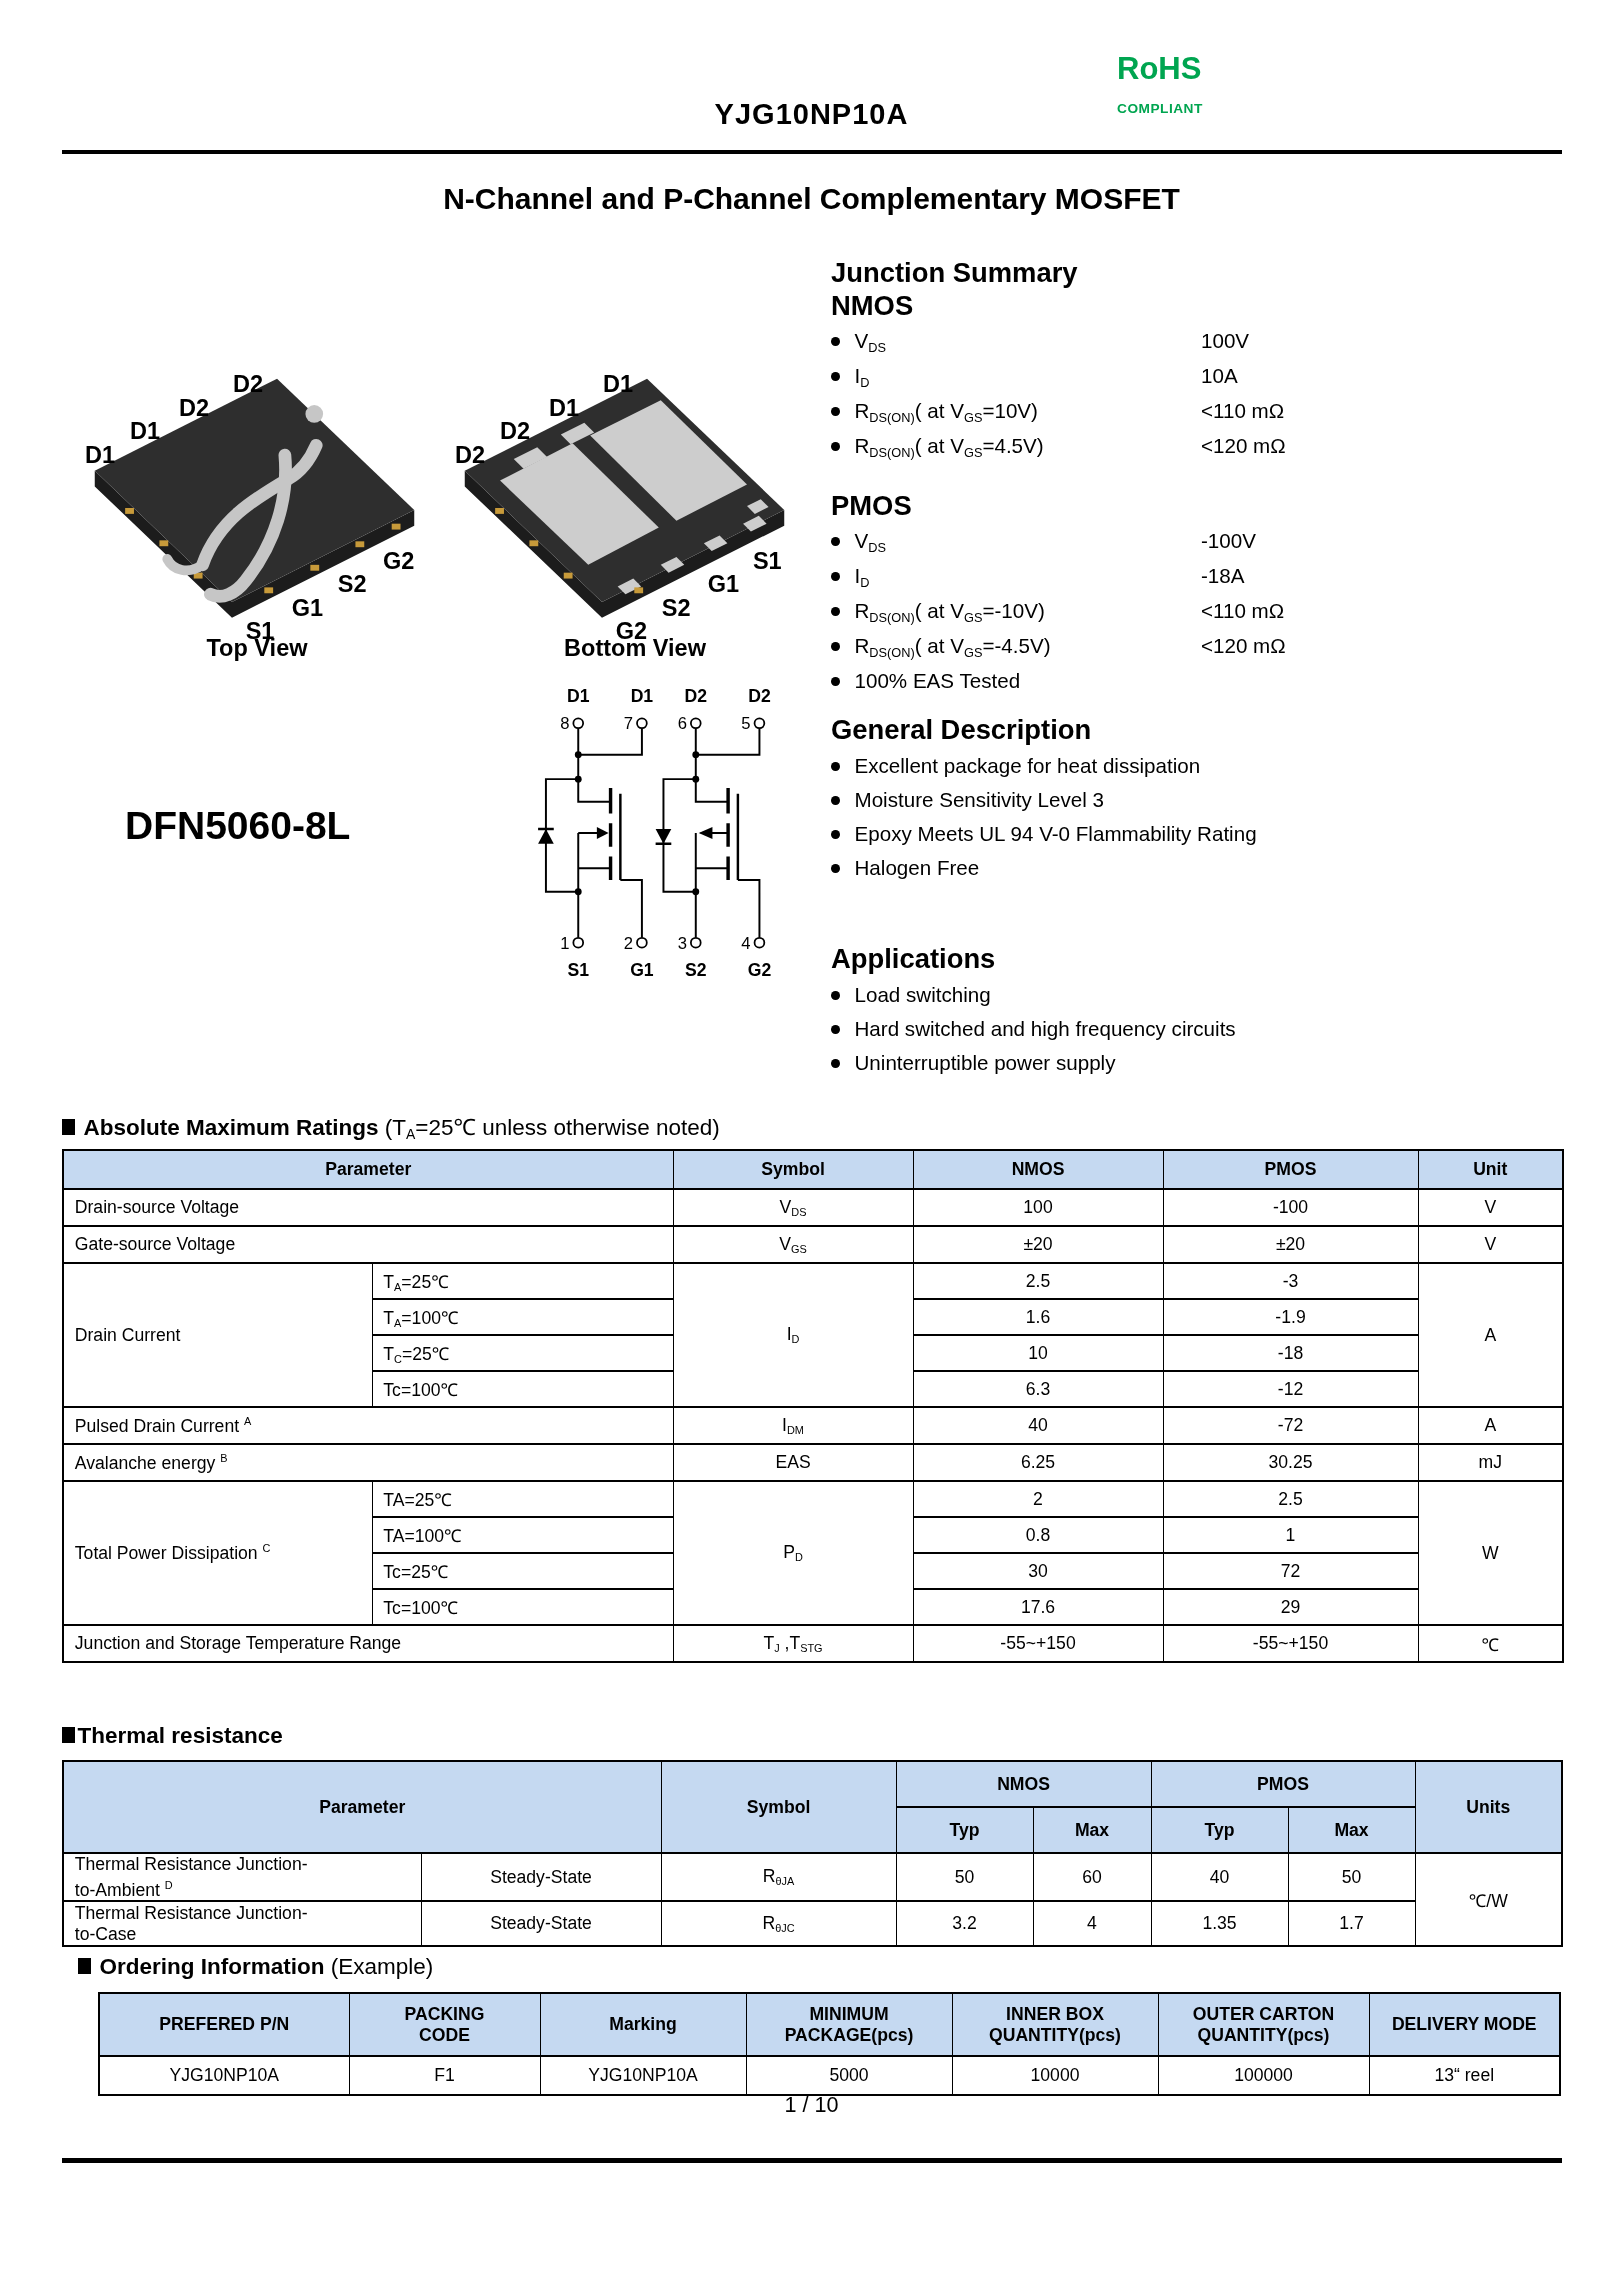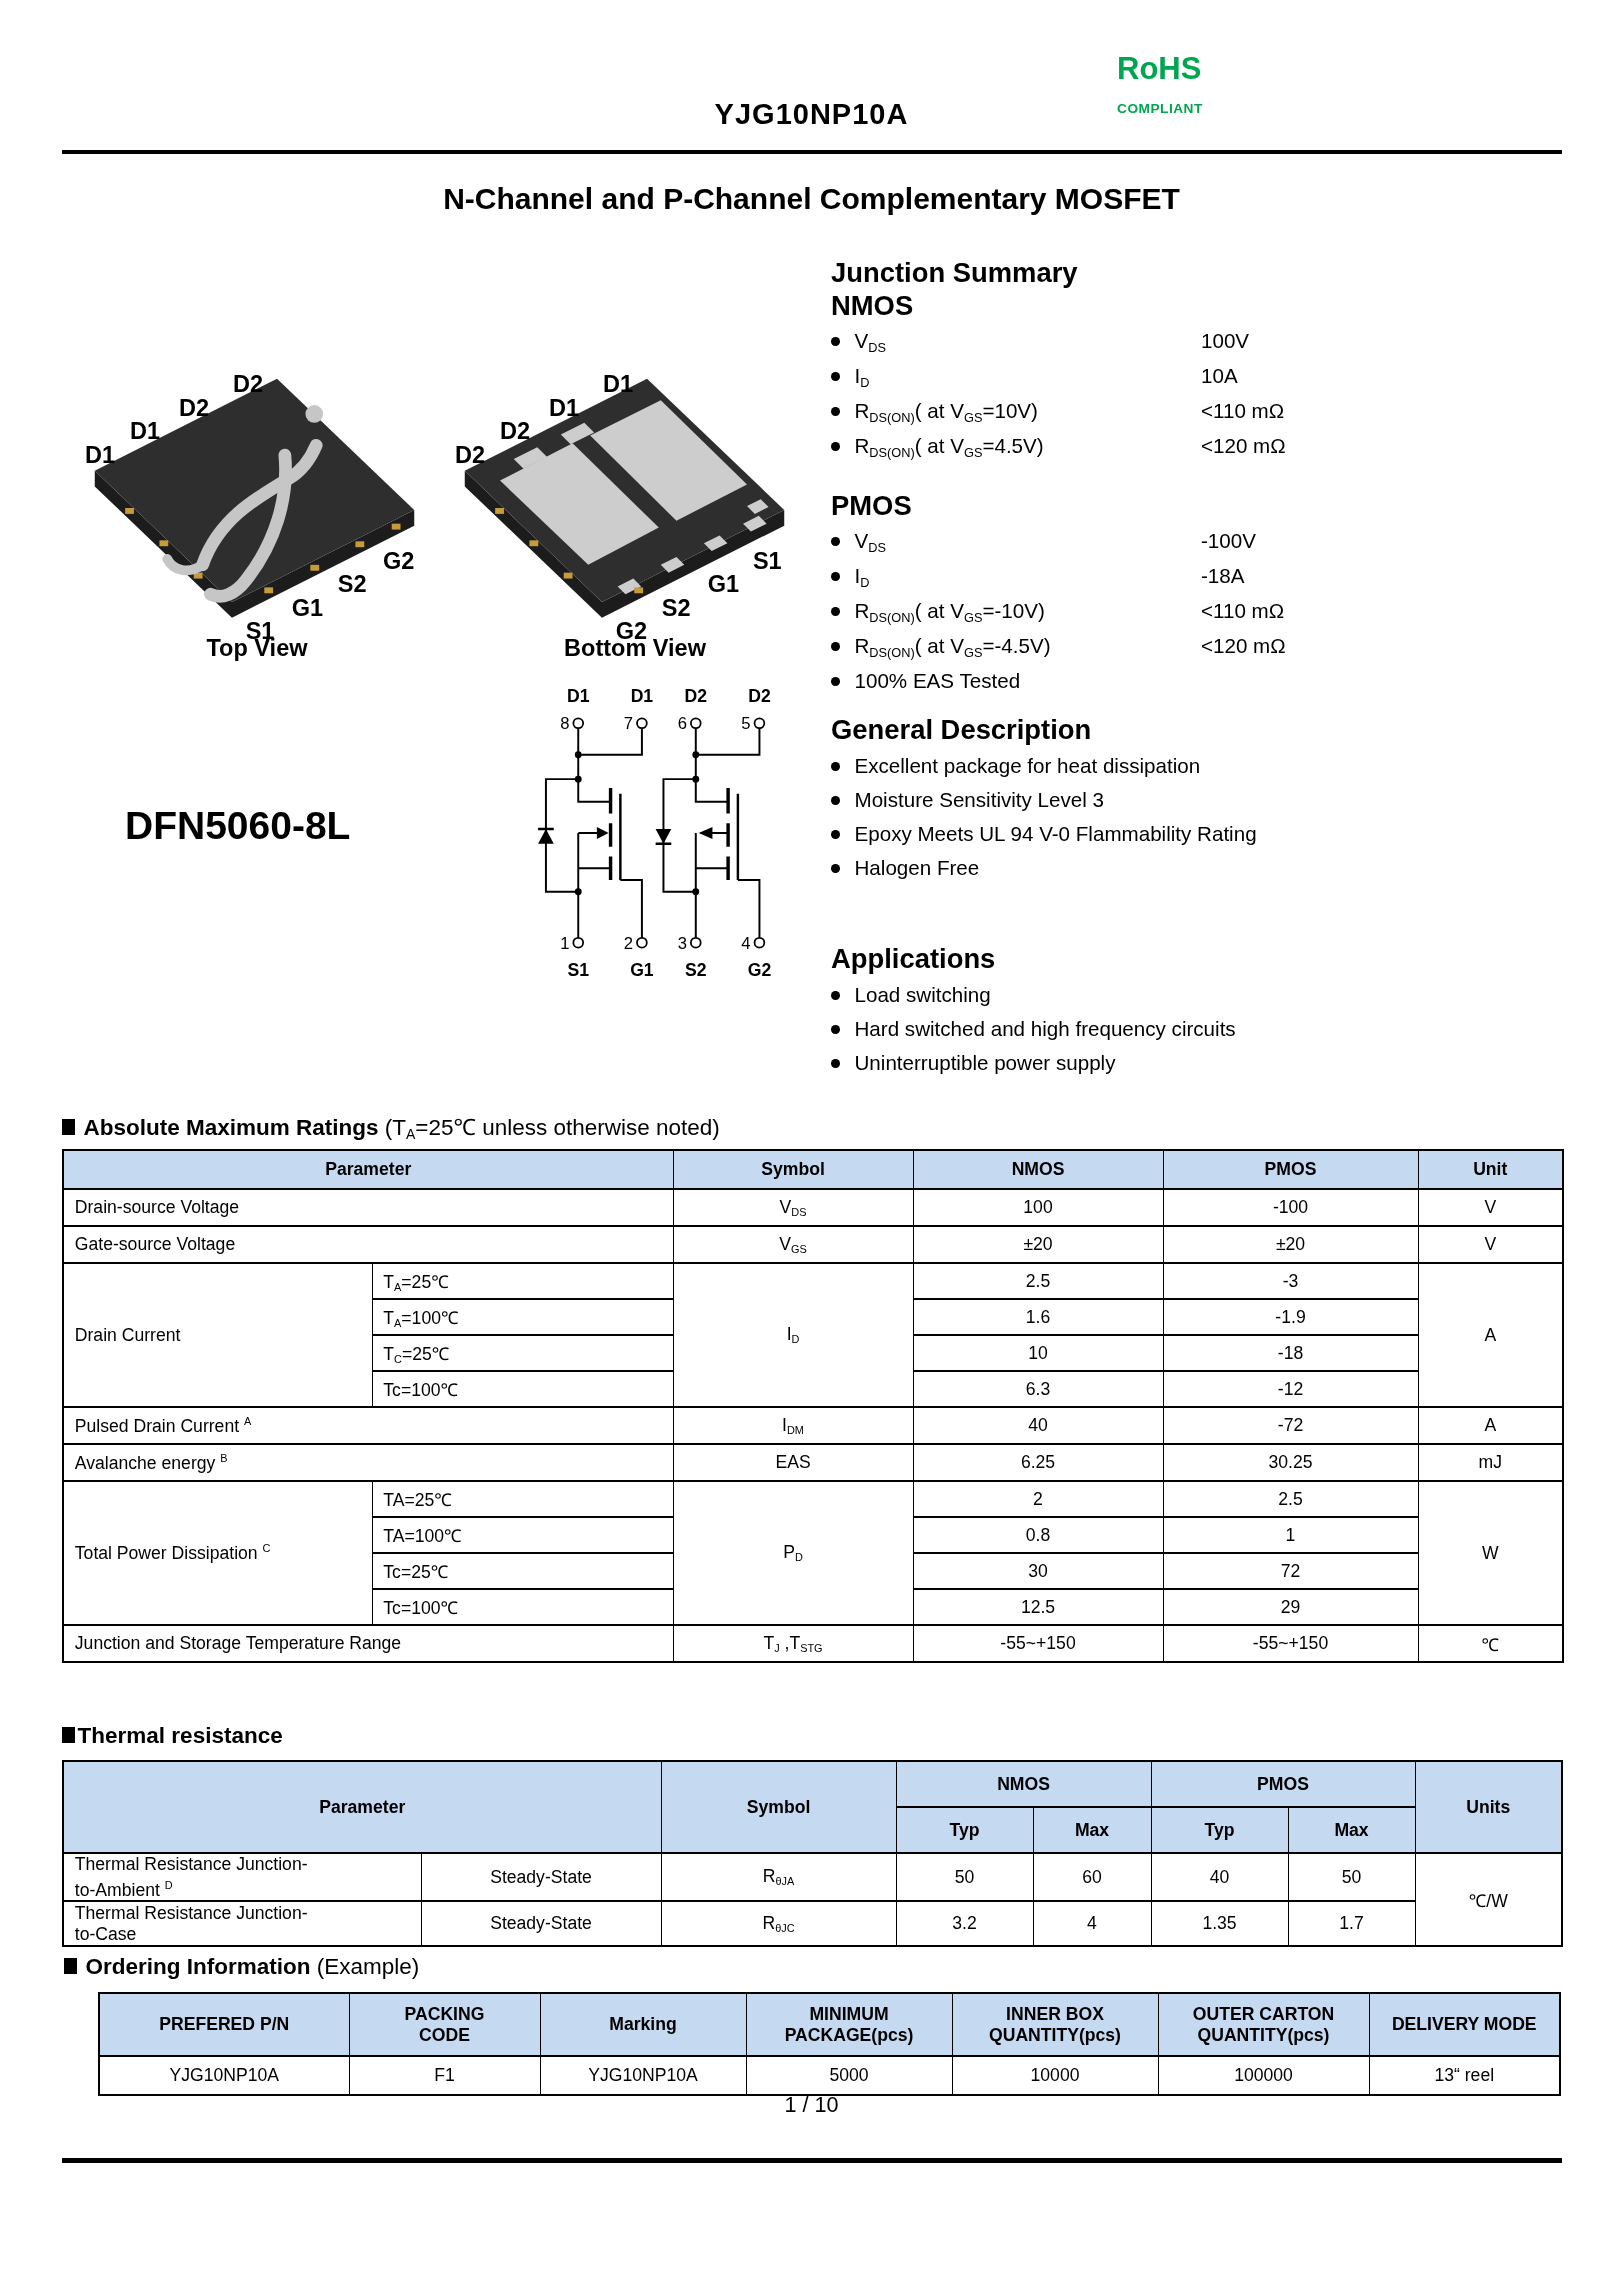--- a/index.html
+++ b/index.html
@@ -302,21 +302,21 @@
       <td>0.8</td>
       <td>1</td>
     </tr>
     <tr class="h37">
       <td class="left">Tc=25℃</td>
       <td>30</td>
       <td>72</td>
     </tr>
     <tr class="h37">
       <td class="left">Tc=100℃</td>
-      <td>12.5</td>
+      <td>17.6</td>
       <td>29</td>
     </tr>
     <tr class="h38">
       <td colspan="2" class="left">Junction and Storage Temperature Range</td>
       <td>T<sub>J</sub> ,T<sub>STG</sub></td>
       <td>-55~+150</td>
       <td>-55~+150</td>
       <td>℃</td>
     </tr>
   </tbody>
@@ -367,21 +367,21 @@
       <td>Steady-State</td>
       <td>R<sub>θJC</sub></td>
       <td>3.2</td>
       <td>4</td>
       <td>1.35</td>
       <td>1.7</td>
     </tr>
   </tbody>
     </table>
 
-  <div class="sec-h" style="left:64px;top:1954px;">
+  <div class="sec-h" style="left:78px;top:1954px;">
     <span class="sq"></span><span class="bold">Ordering Information </span><span>(Example)</span>
   </div>
   <table class="tbl abs" style="left:98px;top:1992px;width:1460px;">
     <colgroup>
         <col style="width:250px">
         <col style="width:191px">
         <col style="width:206px">
         <col style="width:206px">
         <col style="width:206px">
         <col style="width:211px">

